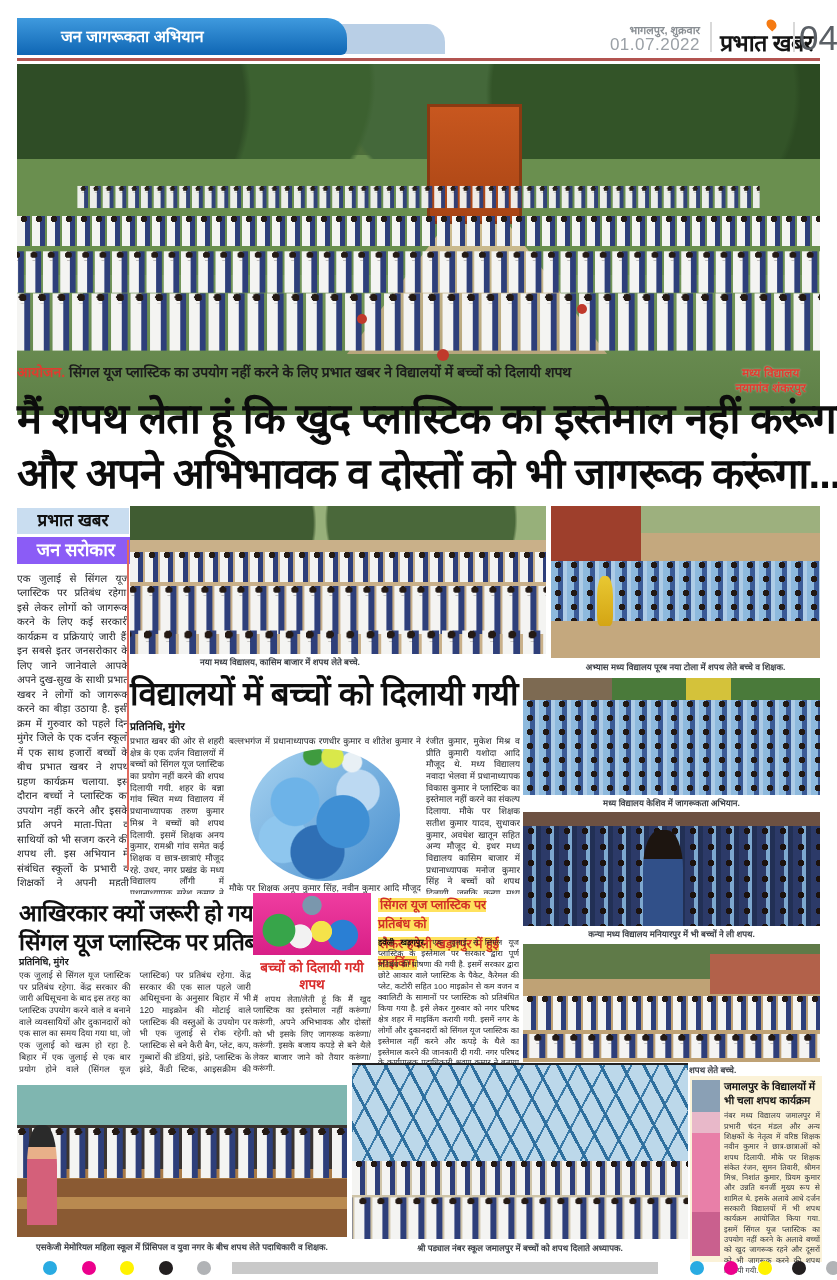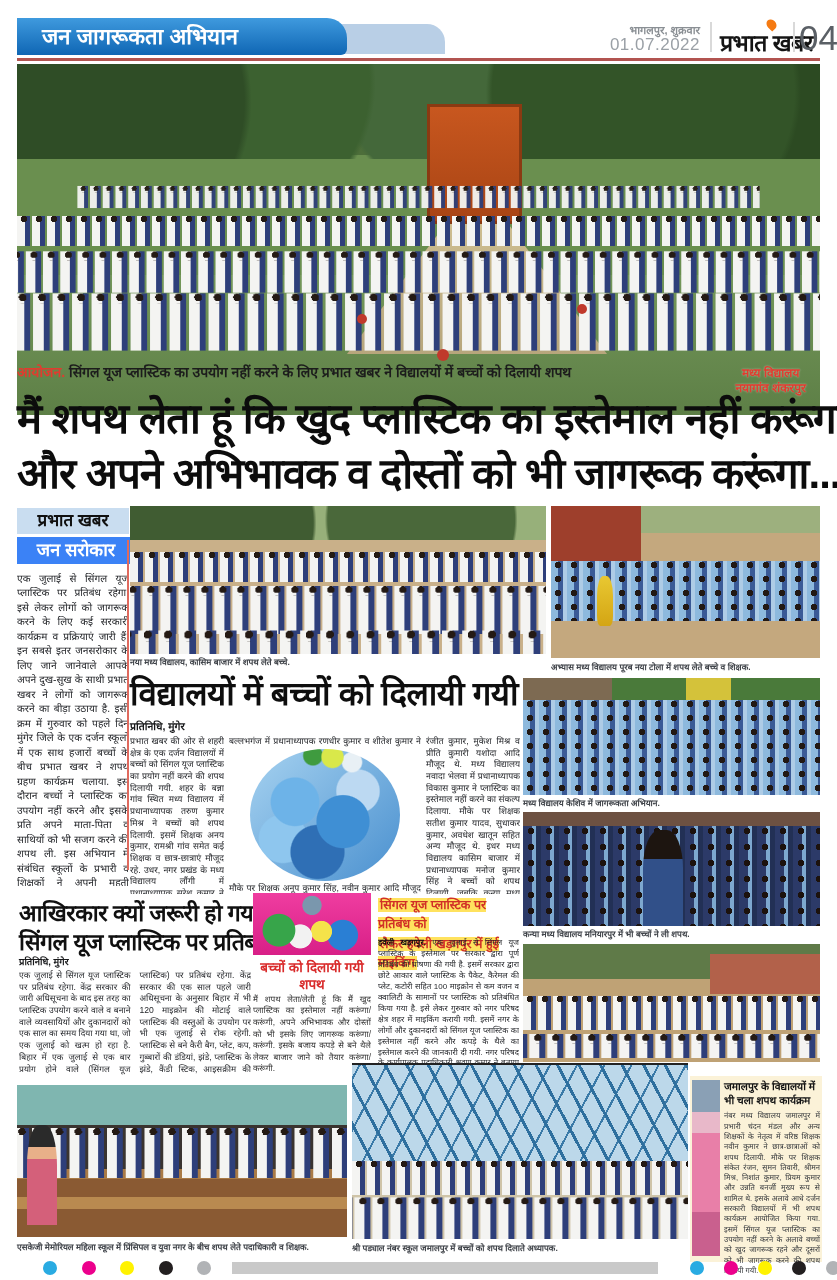--- a/index.html
+++ b/index.html
@@ -1,32 +1,32 @@
 <!DOCTYPE html>
 <html><head>
 <meta charset="utf-8">
 <style>
   * { margin:0; padding:0; box-sizing:border-box; }
   body { background:#e8e8e8; font-family:"Liberation Sans","DejaVu Sans",sans-serif; }
   .page { position:relative; width:837px; height:1280px; background:#ffffff; margin:0 auto; overflow:hidden; }
 
   
   .banner-tab { position:absolute; left:300px; top:24px; width:145px; height:30px; background:#b9cfe6; border-radius:0 18px 0 0; }
-  .banner { position:absolute; left:17px; top:18px; width:330px; height:37px; background:linear-gradient(180deg,#3f9ade,#0f66b4); border-radius:0 20px 6px 0; color:#fff; font-size:22px; font-weight:800; line-height:37px; padding-left:25px; }
+  .banner { position:absolute; left:17px; top:18px; width:330px; height:37px; background:linear-gradient(180deg,#3f9ade,#0f66b4); border-radius:0 20px 6px 0; color:#fff; font-size:16px; font-weight:800; line-height:37px; padding-left:44px; }
   .city-day { position:absolute; left:560px; top:22px; width:140px; text-align:right; font-size:11px; font-weight:700; color:#8a8f94; }
   .date { position:absolute; left:560px; top:35px; width:140px; text-align:right; font-size:17px; color:#9aa0a6; letter-spacing:.5px; }
   .vsep { position:absolute; top:22px; width:2px; height:30px; background:#d9d9d9; }
   .logo { position:absolute; left:720px; top:26px; font-size:23px; font-weight:900; color:#141414; letter-spacing:-.5px; }
   .flame { position:absolute; left:47px; top:-7px; width:9px; height:11px; background:#f57a12; border-radius:50% 50% 50% 0; transform:rotate(-45deg); }
   .page-no { position:absolute; left:799px; top:18px; font-size:35px; font-weight:400; color:#5b6066; }
   .red-rule { position:absolute; left:17px; top:58px; width:803px; height:3px; background:#b25450; }
 
   
   .ph { position:absolute; overflow:hidden; background:#b9c7ad; }
-  .cap { position:absolute; font-size:8.5px; font-weight:700; color:#40444a; line-height:1.2; }
+  .cap { position:absolute; font-size:8.5px; font-weight:700; color:#40444a; line-height:1.2;text-align:center; }
   .crowd-row { position:absolute; left:0; right:0;
     background-image:
       radial-gradient(circle 3px at 7px 3px, #241a14 98%, transparent),
       repeating-linear-gradient(90deg,#f4f4f2 0 8px,#2e3f7a 8px 13px,rgba(0,0,0,0) 13px 15px);
     background-size:15px 8px,15px 100%; background-position:0 0,0 6px; background-repeat:repeat-x,repeat; }
   .crowd-blue { position:absolute; left:0; right:0;
     background-image:
       radial-gradient(circle 3px at 7px 4px, #221813 98%, transparent),
       repeating-linear-gradient(90deg,#8db9dd 0 7px,#3a5a96 7px 12px,#aecce6 12px 16px);
     background-size:16px 14px,16px 100%; background-repeat:repeat,repeat; }
@@ -36,21 +36,21 @@
       repeating-linear-gradient(90deg,#2c3a68 0 9px,#7da8cf 9px 13px,#223055 13px 18px);
     background-size:18px 16px,18px 100%; background-repeat:repeat,repeat; }
 
   
   .kicker { position:absolute; left:17px; top:362px; width:803px; font-size:14px; font-weight:800; color:#1c1c1c; }
   .kicker b { color:#e03c2f; }
   .main-head { position:absolute; left:17px; width:803px; font-size:42px; font-weight:900; color:#0c0c0c; letter-spacing:-1px; white-space:nowrap; }
 
   
   .sb-brand1 { position:absolute; left:17px; top:508px; width:112px; height:26px; background:#c9ddf0; color:#101010; font-size:17px; font-weight:900; text-align:center; line-height:26px; }
-  .sb-brand2 { position:absolute; left:17px; top:537px; width:118px; height:27px; background:#3b82f6; color:#fff; font-size:18px; font-weight:900; text-align:center; line-height:27px; }
+  .sb-brand2 { position:absolute; left:17px; top:537px; width:118px; height:27px; background:#8b5cf6; color:#fff; font-size:18px; font-weight:900; text-align:center; line-height:27px; }
   .sb-body { position:absolute; left:17px; top:572px; width:112px; height:314px; font-size:10.2px; line-height:1.42; color:#24262a; text-align:justify; overflow:hidden; }
   .red-vline { position:absolute; left:127px; top:540px; width:2px; height:330px; background:#e06a5e; }
 
   
   .ma-head { position:absolute; left:130px; top:670px; width:410px; font-size:33px; font-weight:900; color:#0e0e0e; letter-spacing:-.5px; white-space:nowrap; }
   .ma-byline { position:absolute; left:130px; top:719px; font-size:10.5px; font-weight:800; color:#17181a; }
   .ma-body { position:absolute; left:130px; top:736px; width:390px; height:158px; display:flex; gap:5px; overflow:hidden; }
   .ma-col { font-size:8.8px; line-height:1.33; color:#26282c; text-align:justify; overflow:hidden; }
   .ma-mid { width:192px; display:flex; flex-direction:column; align-items:center; }
   .circle-img { width:150px; height:132px; border-radius:50%; flex:none; margin:2px 0;

